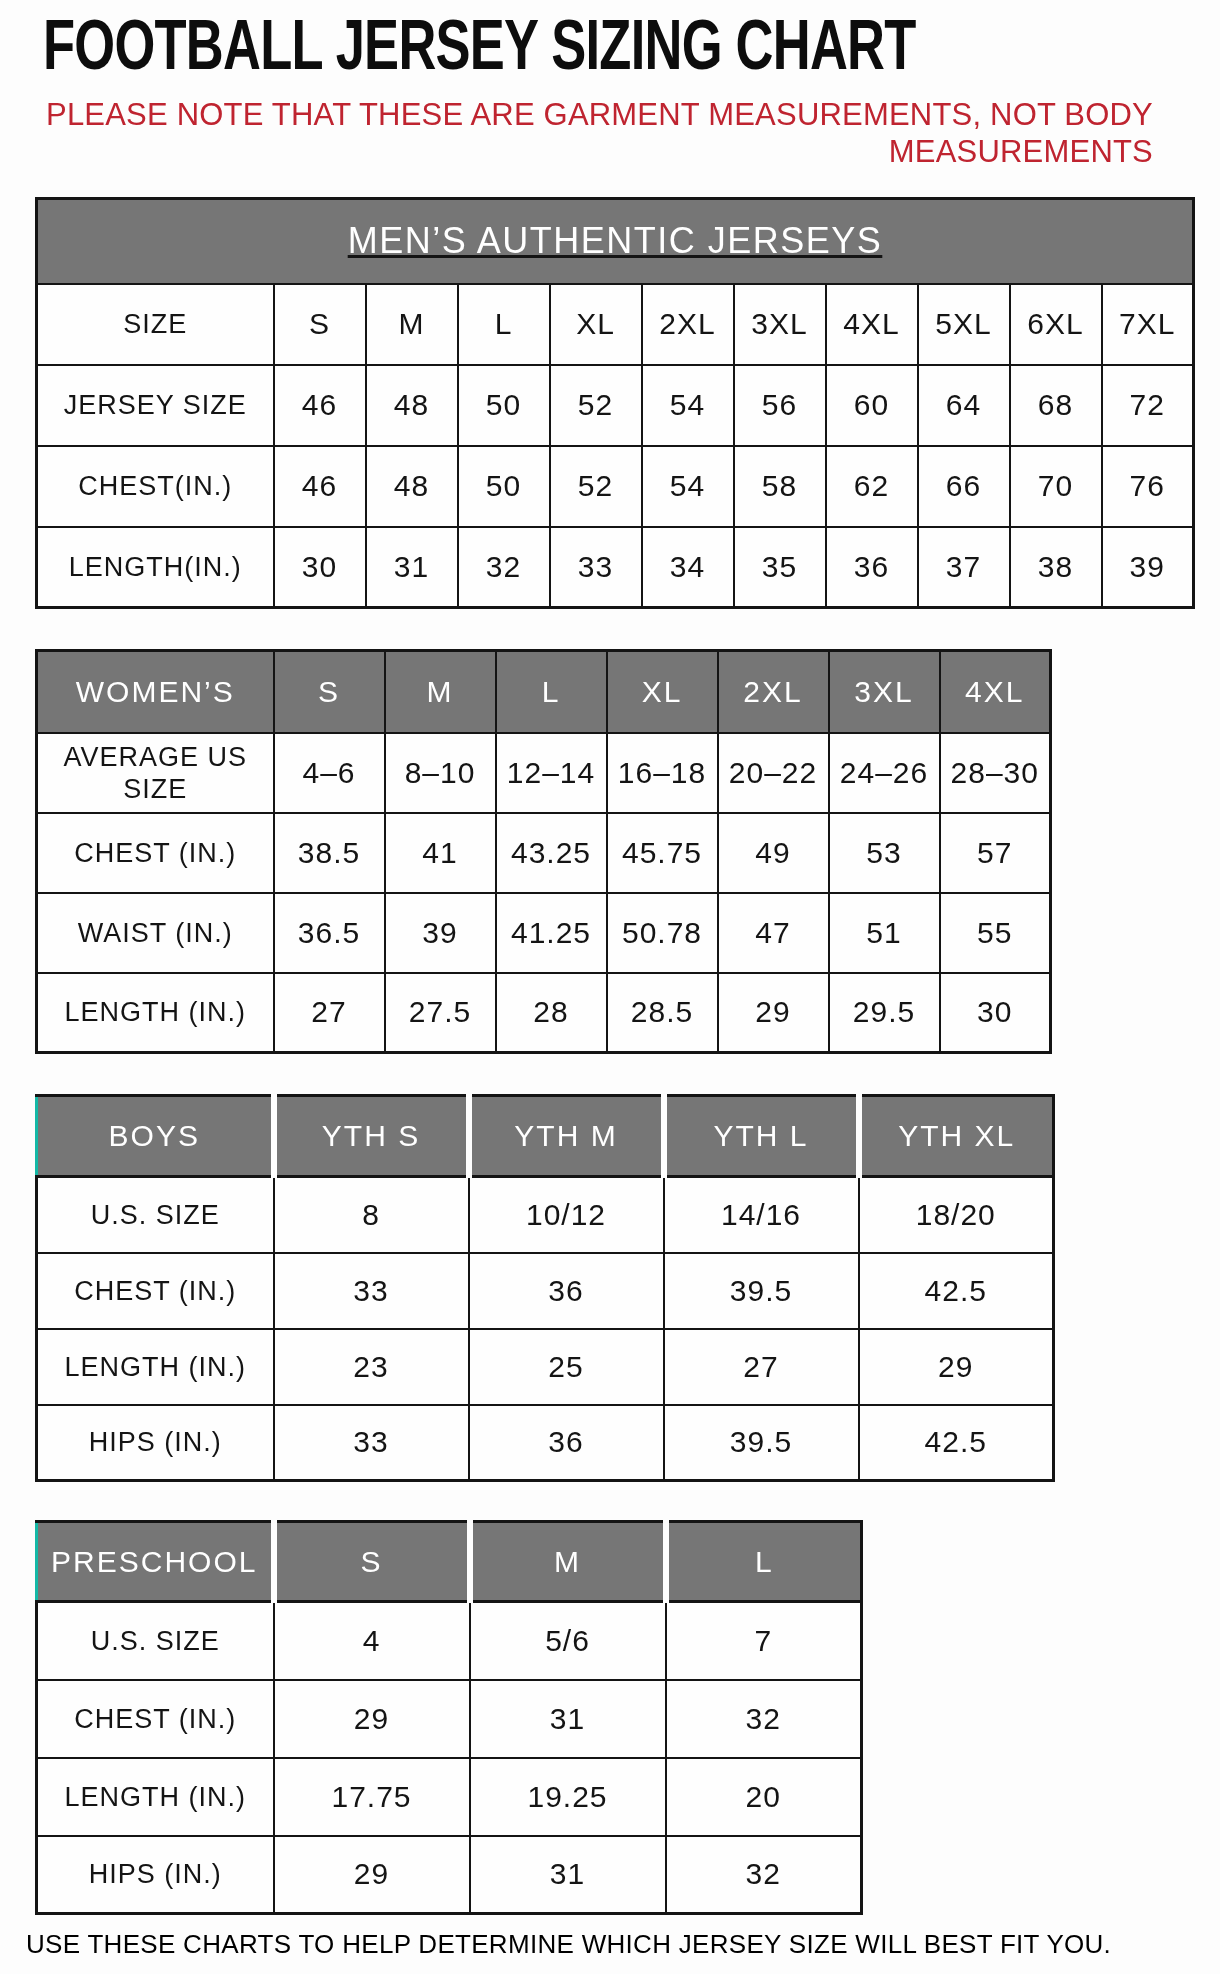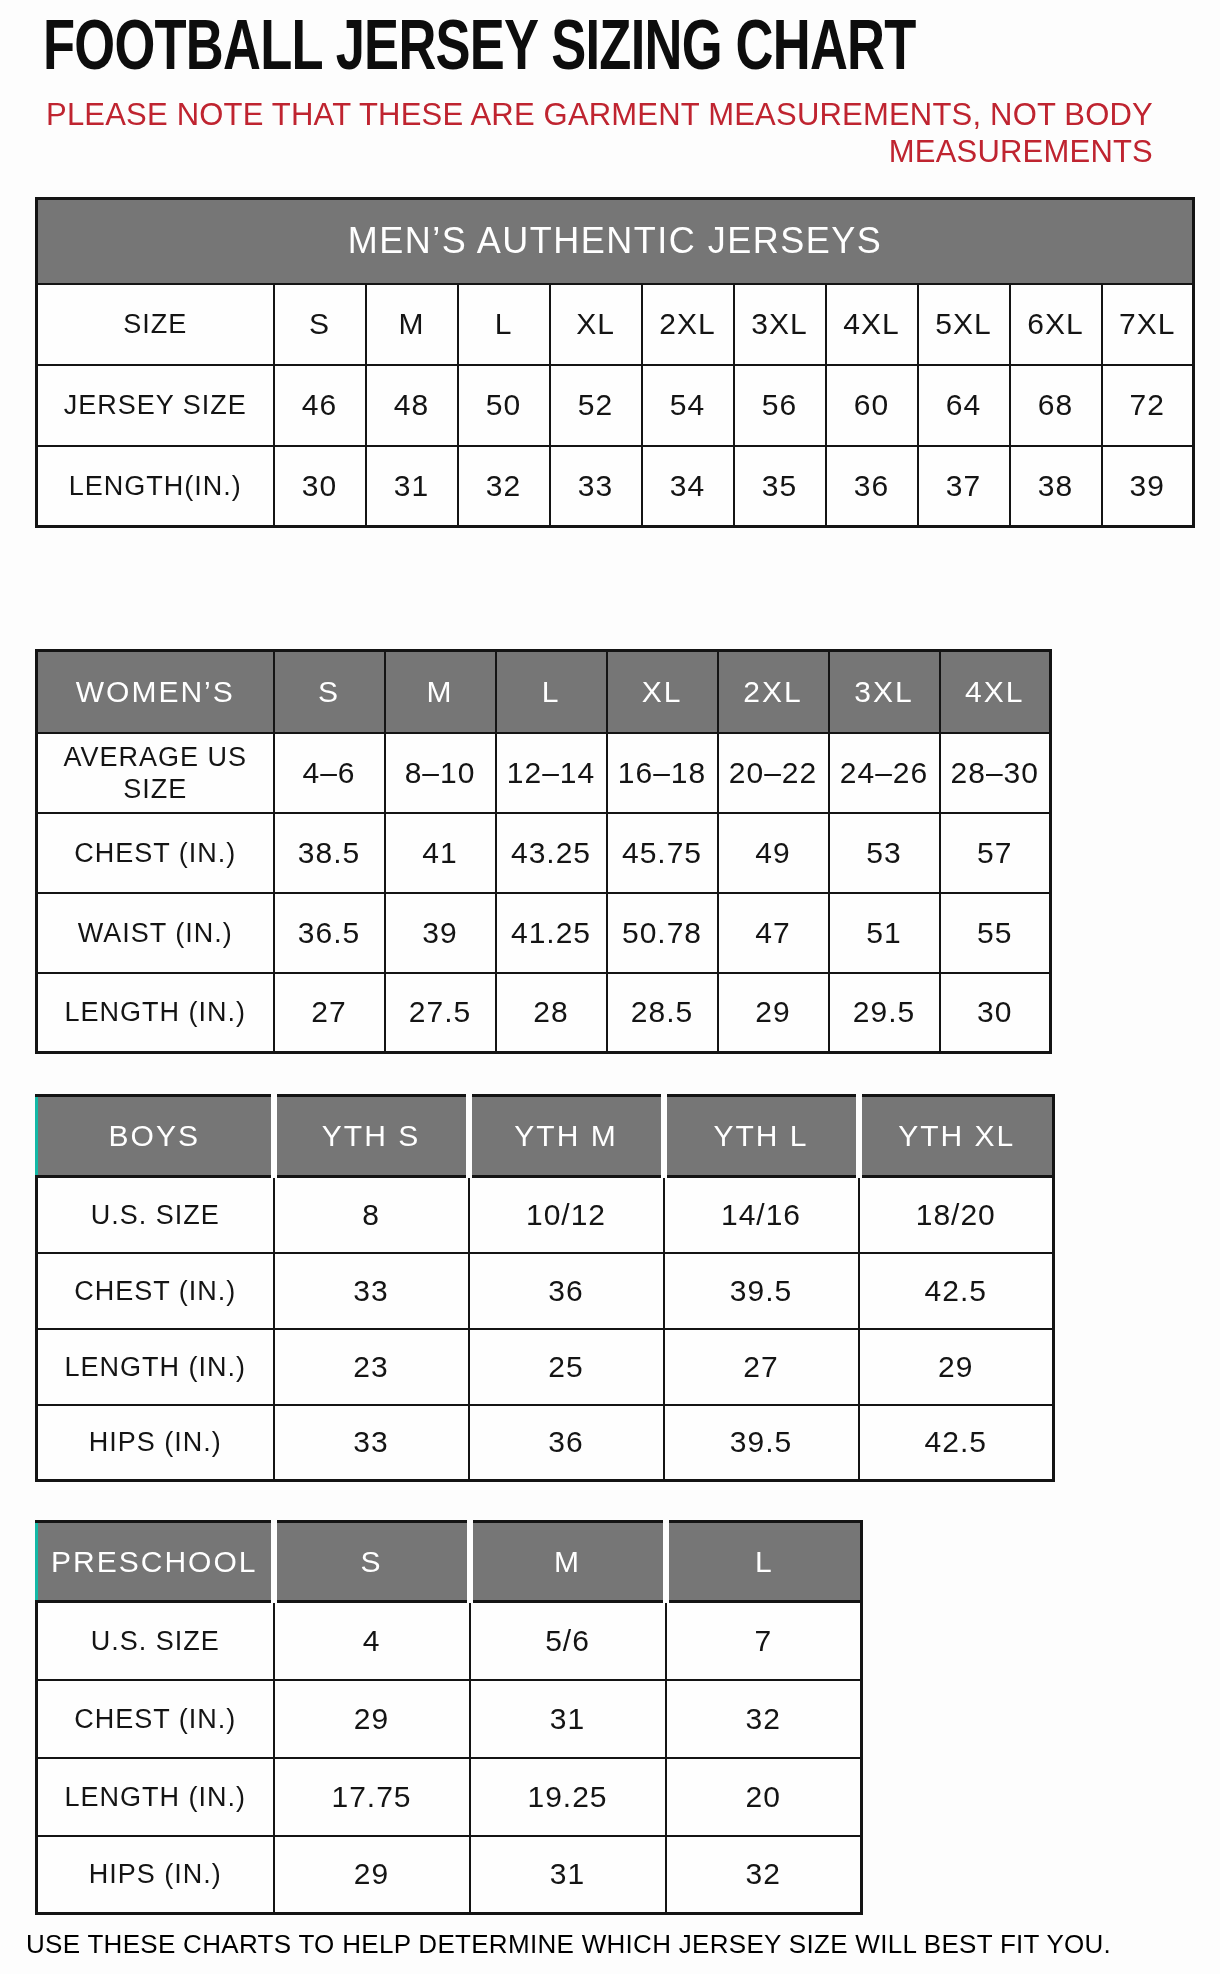--- a/index.html
+++ b/index.html
@@ -37,21 +37,21 @@
   .gray-head th{
     background:#767676;color:#ffffff;font-size:30px;letter-spacing:2px;font-weight:400;
   }
   .gap-head th{border-left:6px solid #fefefe;border-right:6px solid #fefefe;
     border-top:3px solid #141414;border-bottom:3px solid #141414;}
   .gap-head th:first-child{border-left:3px solid #14b8a6;}
   .gap-head th:last-child{border-right:3px solid #141414;}
 
   .mens{left:35px;top:197px;}
   .mens tr{height:81px;}
-  .mens tr.banner-row{height:85px;}
+  .mens tr.banner-row{height:85px;text-decoration:underline;}
   .mens col.c-size{width:92px;}
 
   .womens{left:35px;top:649px;}
   .womens tr{height:80px;}
   .womens tr.head-row{height:82px;}
   .womens col.c-size{width:111px;}
 
   .boys{left:35px;top:1094px;}
   .boys tr{height:76px;}
   .boys tr.head-row{height:81px;}
@@ -110,20 +110,33 @@
       <td class="data-cell">50</td>
       <td class="data-cell">52</td>
       <td class="data-cell">54</td>
       <td class="data-cell">56</td>
       <td class="data-cell">60</td>
       <td class="data-cell">64</td>
       <td class="data-cell">68</td>
       <td class="data-cell">72</td>
     </tr>
     <tr>
+      <td class="label-cell">CHEST(IN.)</td>
+      <td class="data-cell">46</td>
+      <td class="data-cell">48</td>
+      <td class="data-cell">50</td>
+      <td class="data-cell">52</td>
+      <td class="data-cell">54</td>
+      <td class="data-cell">58</td>
+      <td class="data-cell">62</td>
+      <td class="data-cell">66</td>
+      <td class="data-cell">70</td>
+      <td class="data-cell">76</td>
+    </tr>
+    <tr>
       <td class="label-cell">LENGTH(IN.)</td>
       <td class="data-cell">30</td>
       <td class="data-cell">31</td>
       <td class="data-cell">32</td>
       <td class="data-cell">33</td>
       <td class="data-cell">34</td>
       <td class="data-cell">35</td>
       <td class="data-cell">36</td>
       <td class="data-cell">37</td>
       <td class="data-cell">38</td>

